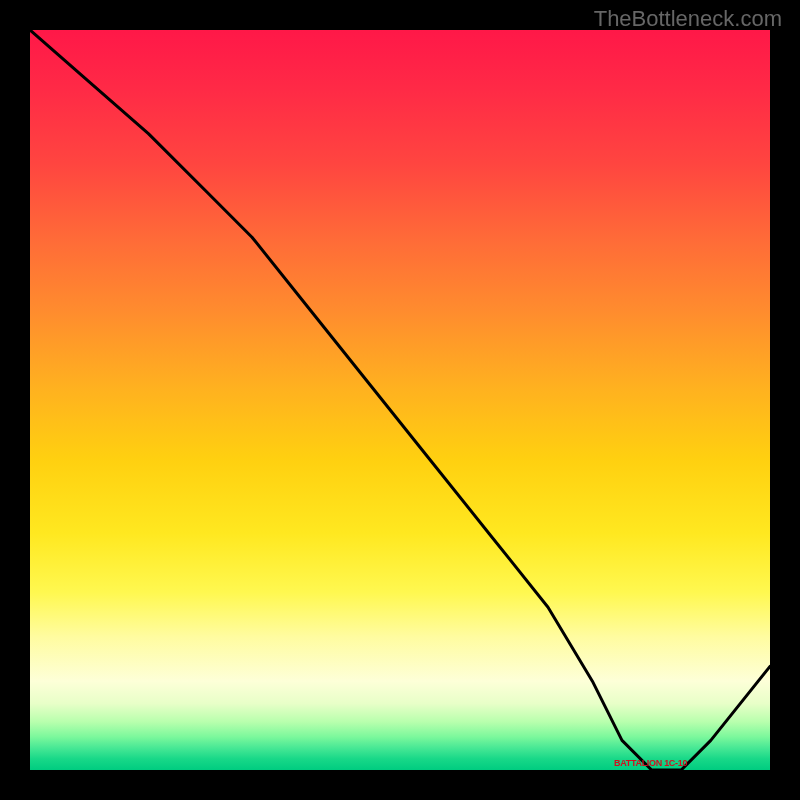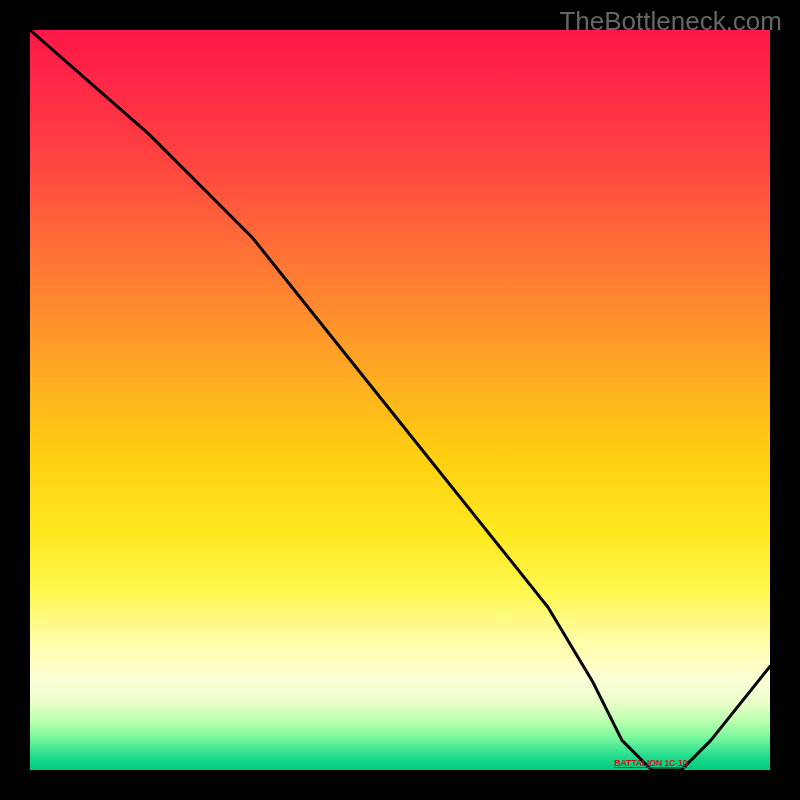--- a/index.html
+++ b/index.html
@@ -9,21 +9,21 @@
     background: #000;
     position: relative;
     font-family: Arial, sans-serif;
     overflow: hidden;
   }
   .watermark {
     position: absolute;
     top: 6px;
     right: 18px;
     color: #666;
-    font-size: 26px;
+    font-size: 22px;
     font-weight: 500;
     z-index: 10;
   }
   .plot-area {
     position: absolute;
     left: 30px;
     top: 30px;
     width: 740px;
     height: 740px;
     background: linear-gradient(to bottom,
@@ -53,21 +53,20 @@
     height: 740px;
     pointer-events: none;
   }
   .label-red {
     position: absolute;
     font-size: 9px;
     font-weight: 700;
     color: #d01020;
     white-space: nowrap;
     letter-spacing: -0.3px;
-    text-decoration: underline;
   }
 </style>
 </head>
 <body>
 
 <div class="watermark">TheBottleneck.com</div>
 
 <div class="plot-area">
   <svg class="curve" viewBox="0 0 740 740" preserveAspectRatio="none">
     <path id="curve-path" d="M0.0 0.0 L59.2 51.8 L118.4 103.6 L177.6 162.8 L222.0 207.2 L281.2 281.2 L340.4 355.2 L399.6 429.2 L458.8 503.2 L518.0 577.2 L562.4 651.2 L592.0 710.4 L621.6 740.0 L651.2 740.0 L680.8 710.4 L740.0 636.4" fill="none" stroke="#000" stroke-width="3" stroke-linejoin="round" stroke-linecap="round"></path>

